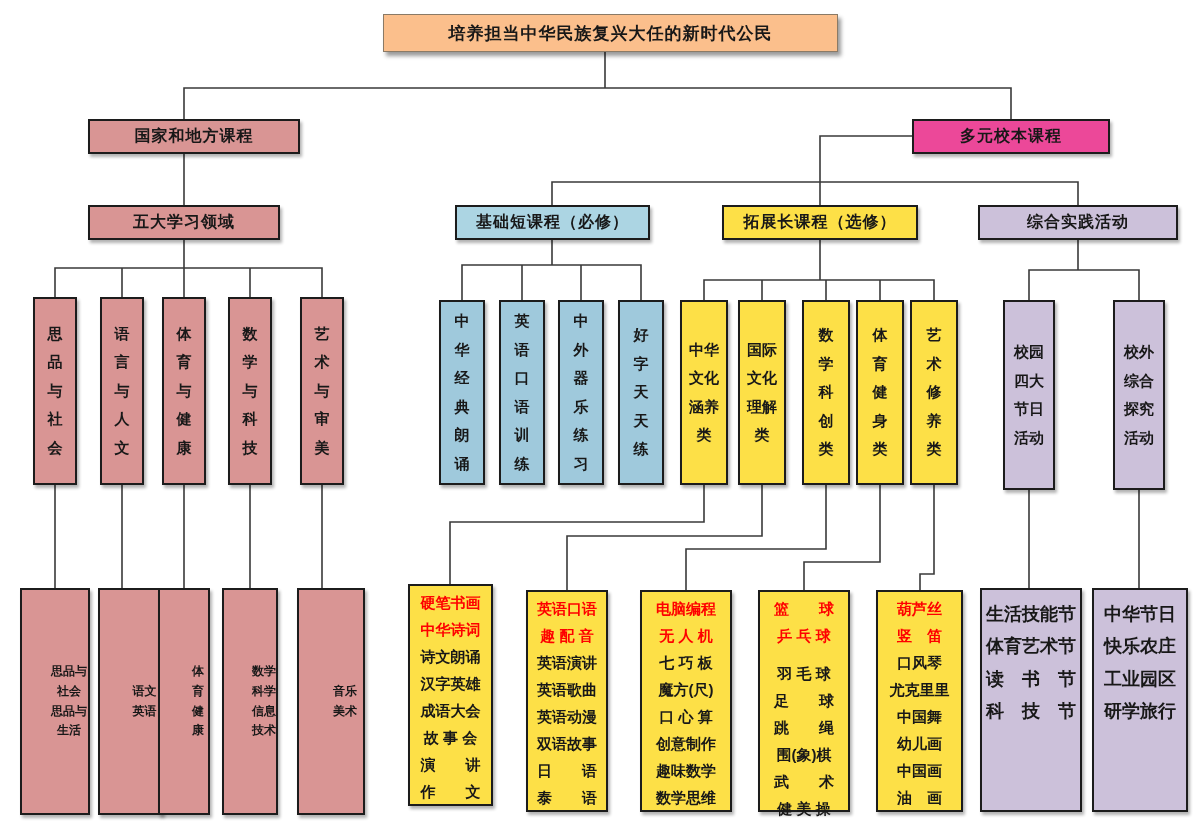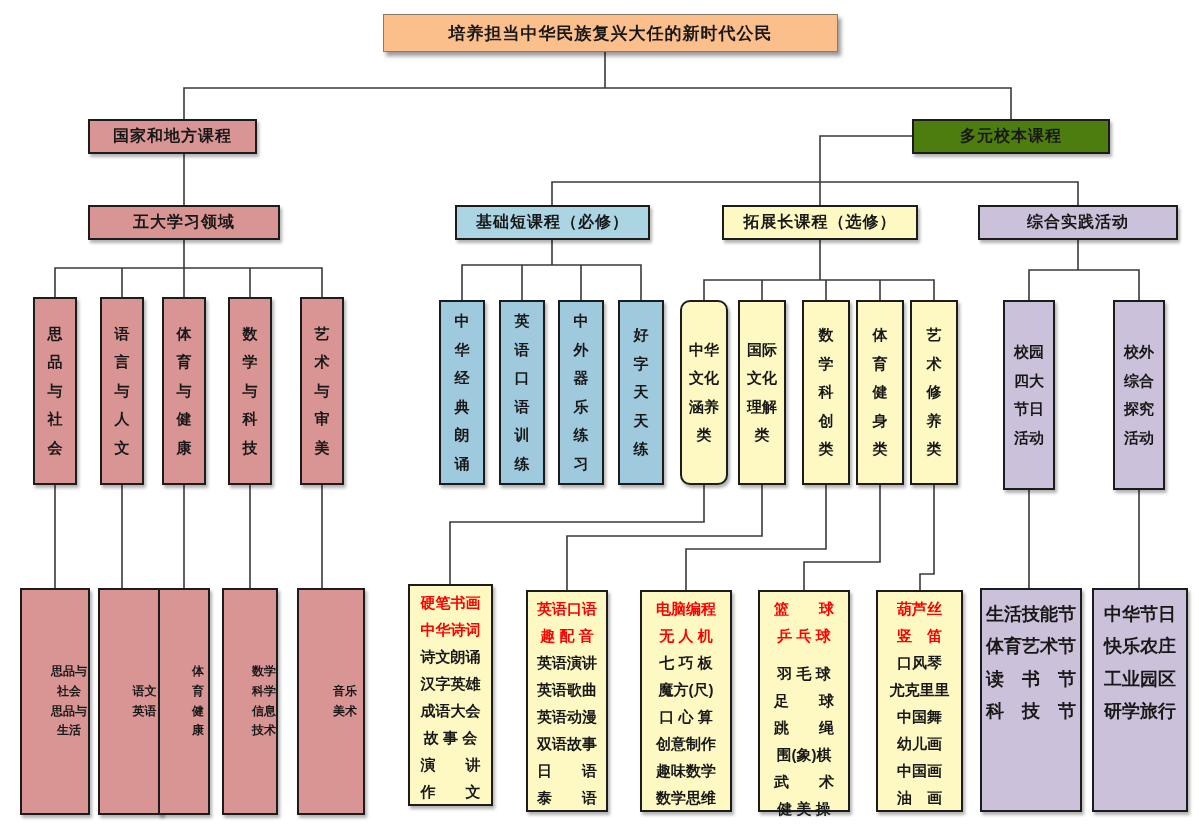--- a/index.html
+++ b/index.html
@@ -13,24 +13,24 @@
     position:absolute;box-sizing:border-box;z-index:1;
     border:2px solid #1c1c1c;
     display:flex;align-items:center;justify-content:center;
     text-align:center;font-weight:bold;color:#181818;
     white-space:pre-line;
     box-shadow:2px 3px 3px rgba(0,0,0,0.30);
   }
   .hdr{font-size:16px;letter-spacing:1px;}
   .top{background:#FBBF8C;border:1px solid #8a7a66;font-size:17px;letter-spacing:1px;box-shadow:3px 4px 4px rgba(0,0,0,0.40);}
   .red{background:#D99594;}
-  .cyan{background:#4d7c0f;}
+  .cyan{background:#ec4899;}
   .bluehdr{background:#ACD5E3;}
   .blue{background:#9FC9DC;}
-  .green{background:#fef9c3;}
+  .green{background:#fde047;}
   .purple{background:#CCC1DA;}
   .col{font-size:15px;line-height:1.9;letter-spacing:0;}
   .redleaf{font-size:12px;line-height:1.65;padding-left:28px;}
   .gleaf{font-size:15px;line-height:1.8;flex-direction:column;align-items:center;justify-content:flex-start;padding-top:3px;}
   .pleaf{font-size:18px;line-height:1.8;align-items:flex-start;padding-top:8px;}
   .redtxt{color:#fe0000;}
 </style>
 </head>
 <body>
 
@@ -60,21 +60,21 @@
     <path d="M826 485 V549 H686 V590"></path>
     <path d="M880 485 V562 H804 V590"></path>
     <path d="M934 485 V574 H920 V590"></path>
 
     <path d="M1029 490 V588 M1139 490 V588"></path>
   </g>
 </svg>
 
 <div class="box top" style="left:383px;top:14px;width:455px;height:38px;">培养担当中华民族复兴大任的新时代公民</div>
 
-<div class="box red hdr" style="left:88px;top:119px;width:169px;height:35px;">国家和地方课程</div>
+<div class="box red hdr" style="left:88px;top:119px;width:212px;height:35px;">国家和地方课程</div>
 <div class="box red hdr" style="left:88px;top:205px;width:192px;height:35px;">五大学习领域</div>
 
 <div class="box red col" style="left:33px;top:297px;width:44px;height:188px;">思
 品
 与
 社
 会</div>
 <div class="box red col" style="left:100px;top:297px;width:44px;height:188px;">语
 言
 与
@@ -134,21 +134,21 @@
 器
 乐
 练
 习</div>
 <div class="box blue col" style="left:618px;top:300px;width:46px;height:185px;">好
 字
 天
 天
 练</div>
 
-<div class="box green col" style="left:680px;top:300px;width:48px;height:185px;border-radius:10px;">中华
+<div class="box green col" style="left:680px;top:300px;width:48px;height:185px;">中华
 文化
 涵养
 类</div>
 <div class="box green col" style="left:738px;top:300px;width:48px;height:185px;">国际
 文化
 理解
 类</div>
 <div class="box green col" style="left:802px;top:300px;width:48px;height:185px;">数
 学
 科

